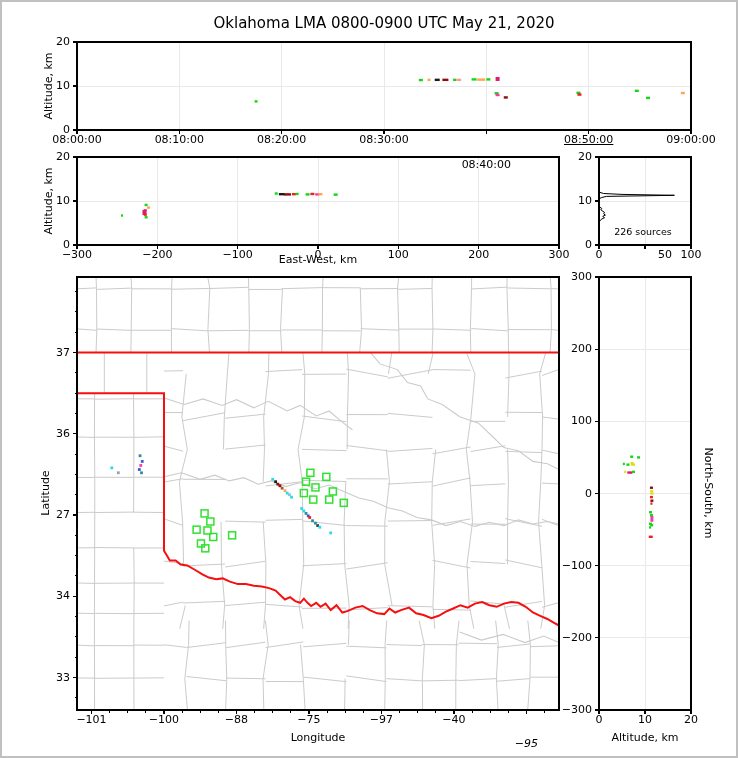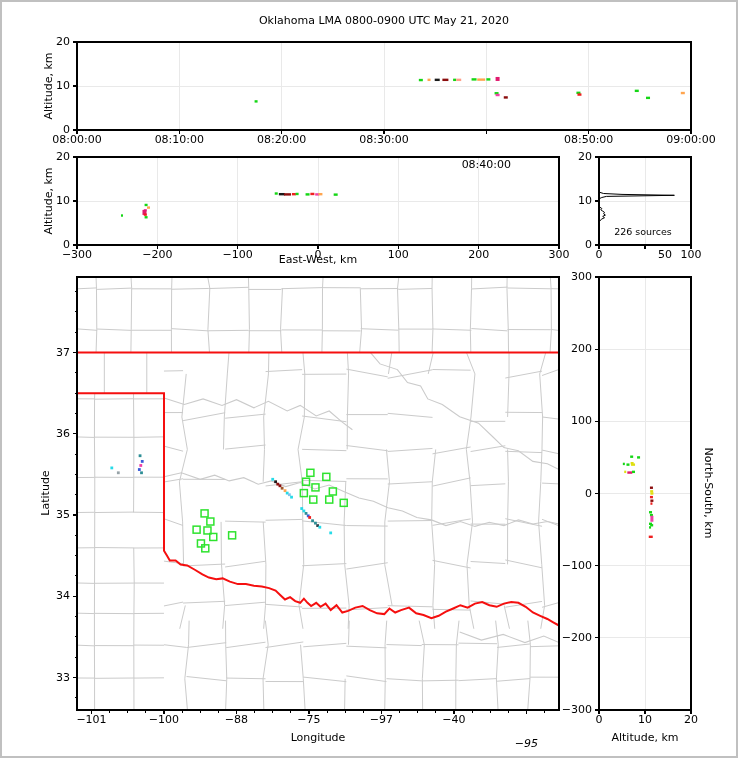--- a/index.html
+++ b/index.html
@@ -1,21 +1,21 @@
 <!DOCTYPE html>
 <html><head>
 <meta charset="utf-8">
 <style>
   html,body{margin:0;padding:0;background:#fff;}
   body{width:738px;height:758px;position:relative;font-family:"DejaVu Sans",sans-serif;}
   .frame{position:absolute;left:0;top:0;width:738px;height:758px;box-sizing:border-box;
          border:2px solid #c0c0c0;background:#ffffff;overflow:hidden;}
   .panel{position:absolute;}
   .panel svg{position:absolute;left:0;top:0;overflow:visible;}
-  .fig-title{position:absolute;transform:translateX(-50%);font-size:11px;color:#000;white-space:nowrap;}
+  .fig-title{position:absolute;transform:translateX(-50%);font-size:15px;color:#000;white-space:nowrap;}
   .tick-label{position:absolute;font-size:11px;color:#000;line-height:12px;white-space:nowrap;}
   .axis-label{position:absolute;font-size:11px;color:#000;white-space:nowrap;}
   .axis-label.hcenter{transform:translateX(-50%);}
   .axis-label.rot-left{transform:translate(-50%,-50%) rotate(-90deg);}
   .axis-label.rot-right{transform:translate(-50%,-50%) rotate(90deg);}
   .annotation{position:absolute;font-size:9.5px;color:#000;transform:translateX(-50%);white-space:nowrap;}
 </style>
 </head>
 <body>
 
@@ -592,21 +592,21 @@
   <div class="annotation" style="left:641px;top:224px;">226 sources</div>
   <div class="axis-label rot-left" style="left:43px;top:491px;">Latitude</div>
   <div class="axis-label hcenter" style="left:316px;top:729px;">Longitude</div>
   <div class="axis-label hcenter" style="left:643px;top:729px;">Altitude, km</div>
   <div class="axis-label rot-right" style="left:706px;top:491px;">North-South, km</div>
 <div class="tick-label" style="top: 132px; left: 75px; transform: translateX(-50%);">08:00:00</div>
     <div class="tick-label" style="top: 132px; left: 177.333px; transform: translateX(-50%);">08:10:00</div>
     <div class="tick-label" style="top: 132px; left: 279.667px; transform: translateX(-50%);">08:20:00</div>
     <div class="tick-label" style="top: 132px; left: 382px; transform: translateX(-50%);">08:30:00</div>
     <div class="tick-label" style="top: 132px; left: 484.333px; transform: translateX(-50%); margin-top: 25px;">08:40:00</div>
-    <div class="tick-label" style="top: 132px; left: 586.667px; transform: translateX(-50%);">08:50:00</div>
+    <div class="tick-label" style="top: 132px; left: 586.667px; transform: translateX(-50%); text-decoration: underline;">08:50:00</div>
     <div class="tick-label" style="top: 132px; left: 689px; transform: translateX(-50%);">09:00:00</div>
     <div class="tick-label" style="top: 122px; left: 68px; transform: translateX(-100%);">0</div>
     <div class="tick-label" style="top: 78px; left: 68px; transform: translateX(-100%);">10</div>
     <div class="tick-label" style="top: 34px; left: 68px; transform: translateX(-100%);">20</div>
     <div class="tick-label" style="top: 247px; left: 75px; transform: translateX(-50%);">−300</div>
     <div class="tick-label" style="top: 247px; left: 155.333px; transform: translateX(-50%);">−200</div>
     <div class="tick-label" style="top: 247px; left: 235.667px; transform: translateX(-50%);">−100</div>
     <div class="tick-label" style="top: 247px; left: 316px; transform: translateX(-50%);">0</div>
     <div class="tick-label" style="top: 247px; left: 396.333px; transform: translateX(-50%);">100</div>
     <div class="tick-label" style="top: 247px; left: 476.667px; transform: translateX(-50%);">200</div>
@@ -622,21 +622,21 @@
     <div class="tick-label" style="top: 149px; left: 590px; transform: translateX(-100%);">20</div>
     <div class="tick-label" style="top: 712px; left: 89.4962px; transform: translateX(-50%);">−101</div>
     <div class="tick-label" style="top: 712px; left: 161.977px; transform: translateX(-50%);">−100</div>
     <div class="tick-label" style="top: 712px; left: 234.459px; transform: translateX(-50%);">−88</div>
     <div class="tick-label" style="top: 712px; left: 306.94px; transform: translateX(-50%);">−75</div>
     <div class="tick-label" style="top: 712px; left: 379.421px; transform: translateX(-50%);">−97</div>
     <div class="tick-label" style="top: 712px; left: 451.902px; transform: translateX(-50%);">−40</div>
     <div class="tick-label" style="top: 736px; left: 524.383px; transform: translateX(-50%); font-style: italic;">−95</div>
     <div class="tick-label" style="top: 669.505px; left: 68px; transform: translateX(-100%);">33</div>
     <div class="tick-label" style="top: 588.266px; left: 68px; transform: translateX(-100%);">34</div>
-    <div class="tick-label" style="top: 507.028px; left: 68px; transform: translateX(-100%);">35</div>
+    <div class="tick-label" style="top: 507.028px; left: 68px; transform: translateX(-100%);">27</div>
     <div class="tick-label" style="top: 425.79px; left: 68px; transform: translateX(-100%);">36</div>
     <div class="tick-label" style="top: 344.552px; left: 68px; transform: translateX(-100%);">37</div>
     <div class="tick-label" style="top: 712px; left: 597px; transform: translateX(-50%);">0</div>
     <div class="tick-label" style="top: 712px; left: 643px; transform: translateX(-50%);">10</div>
     <div class="tick-label" style="top: 712px; left: 689px; transform: translateX(-50%);">20</div>
     <div class="tick-label" style="top: 702px; left: 590px; transform: translateX(-100%);">−300</div>
     <div class="tick-label" style="top: 629.833px; left: 590px; transform: translateX(-100%);">−200</div>
     <div class="tick-label" style="top: 557.667px; left: 590px; transform: translateX(-100%);">−100</div>
     <div class="tick-label" style="top: 485.5px; left: 590px; transform: translateX(-100%);">0</div>
     <div class="tick-label" style="top: 413.333px; left: 590px; transform: translateX(-100%);">100</div>

